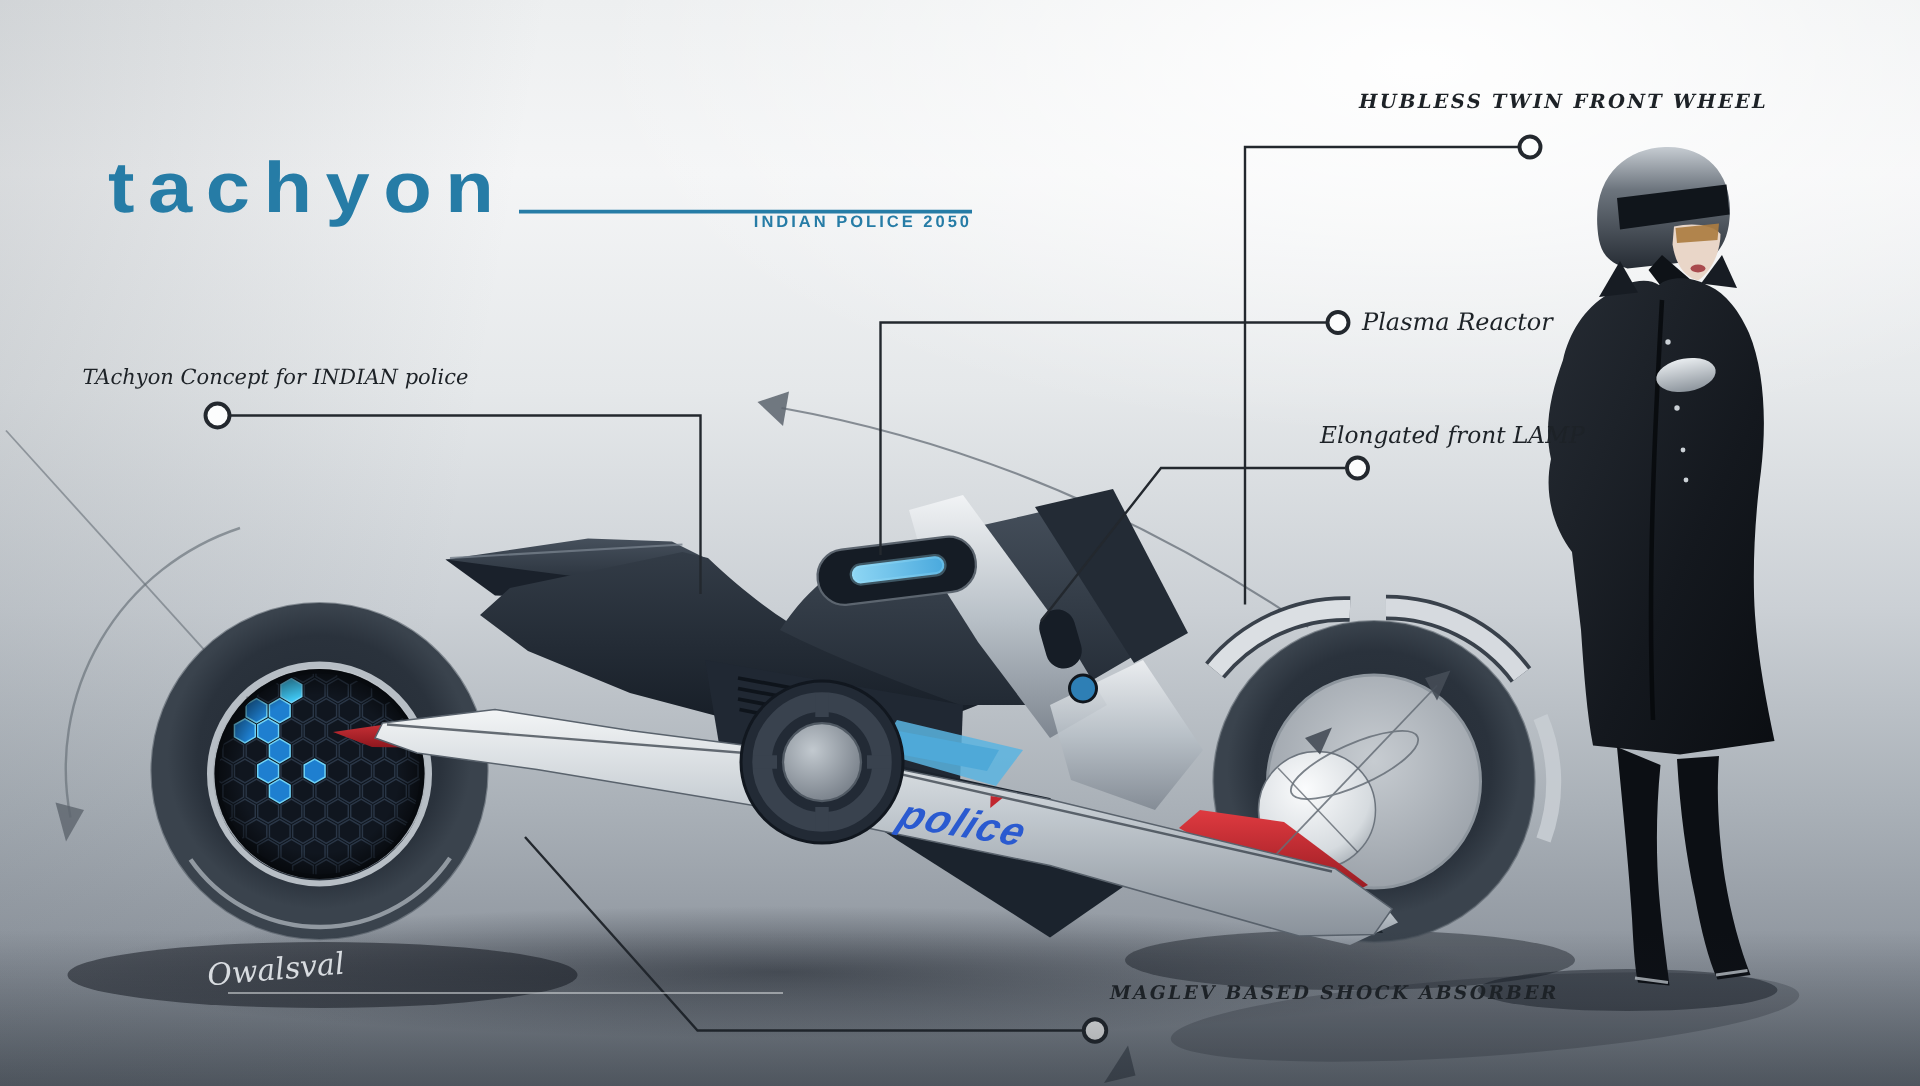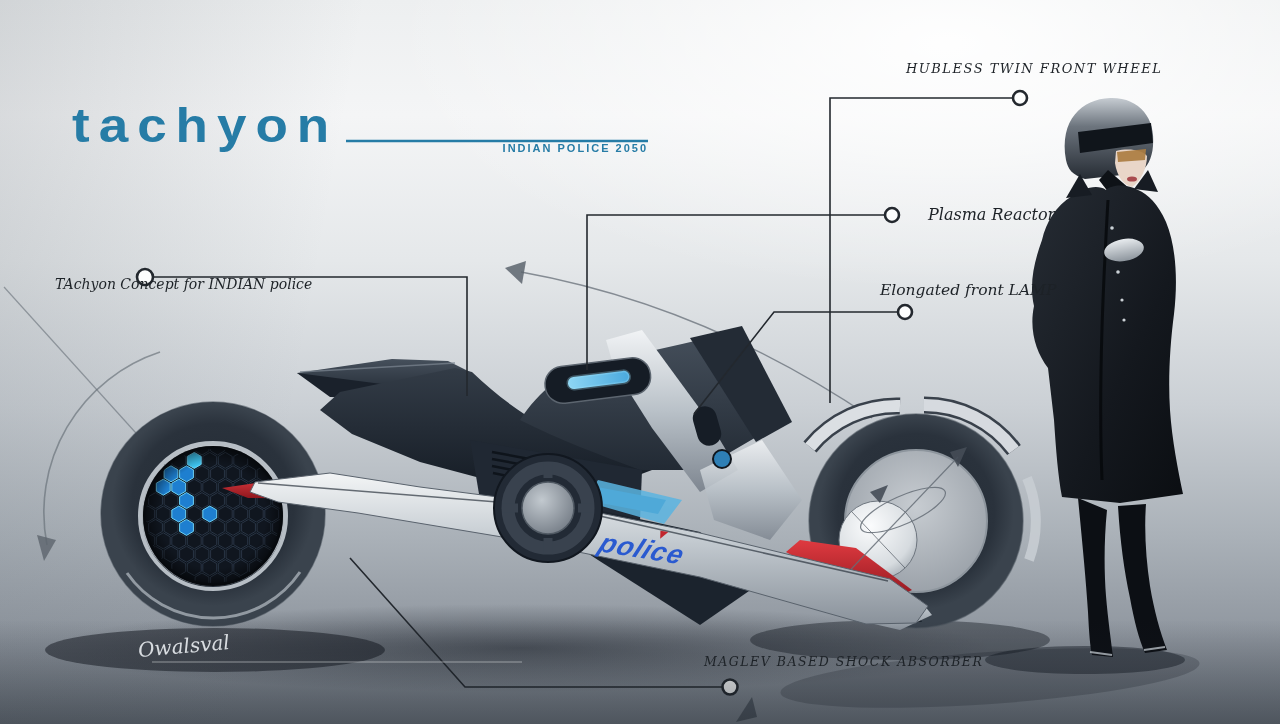--- a/index.html
+++ b/index.html
@@ -15,27 +15,27 @@
   .label{position:absolute;white-space:nowrap;}
   .title{
     left:72px;top:98px;font-size:53px;font-weight:bold;letter-spacing:9px;
     color:var(--accent-teal);transform:scaleY(.9);transform-origin:left top;
   }
   .subtitle{
     left:468px;top:142px;width:180px;text-align:right;font-size:11px;font-weight:bold;
     letter-spacing:2px;color:var(--accent-teal);
   }
   .hand{font-family:"DejaVu Serif",serif;font-style:italic;color:#1d2227;}
-  .hand-caps{font-size:13px;letter-spacing:1.5px;font-weight:400;}
+  .hand-caps{font-size:13px;letter-spacing:1.5px;font-weight:700;}
   .hand-script{font-size:15px;}
   .lbl-frontwheel{left:906px;top:61px;}
-  .lbl-plasma{left:908px;top:205px;font-size:16px;margin-left:20px;}
+  .lbl-plasma{left:908px;top:205px;font-size:16px;}
   .lbl-lamp{left:880px;top:281px;font-size:15.5px;}
-  .lbl-concept{left:55px;top:244px;font-size:14px;margin-top:32px;}
-  .lbl-shock{left:704px;top:654px;font-size:12.5px;}
+  .lbl-concept{left:55px;top:244px;font-size:14px;}
+  .lbl-shock{left:740px;top:654px;font-size:12.5px;}
   .signature{
     left:138px;top:634px;font-family:"DejaVu Serif",serif;font-style:italic;
     font-size:20px;color:rgba(243,247,250,.85);transform:rotate(-5deg);
   }
   .callout-line{stroke:#23282e;stroke-width:1.6;fill:none;}
   .callout-dot{fill:#fcfdfd;stroke:#23282e;stroke-width:2.6;}
   .sketch{stroke:#666e77;fill:none;}
   .decal{
     font-family:"Liberation Sans",sans-serif;font-weight:bold;font-style:italic;
     font-size:27px;letter-spacing:1px;fill:var(--decal-blue);

